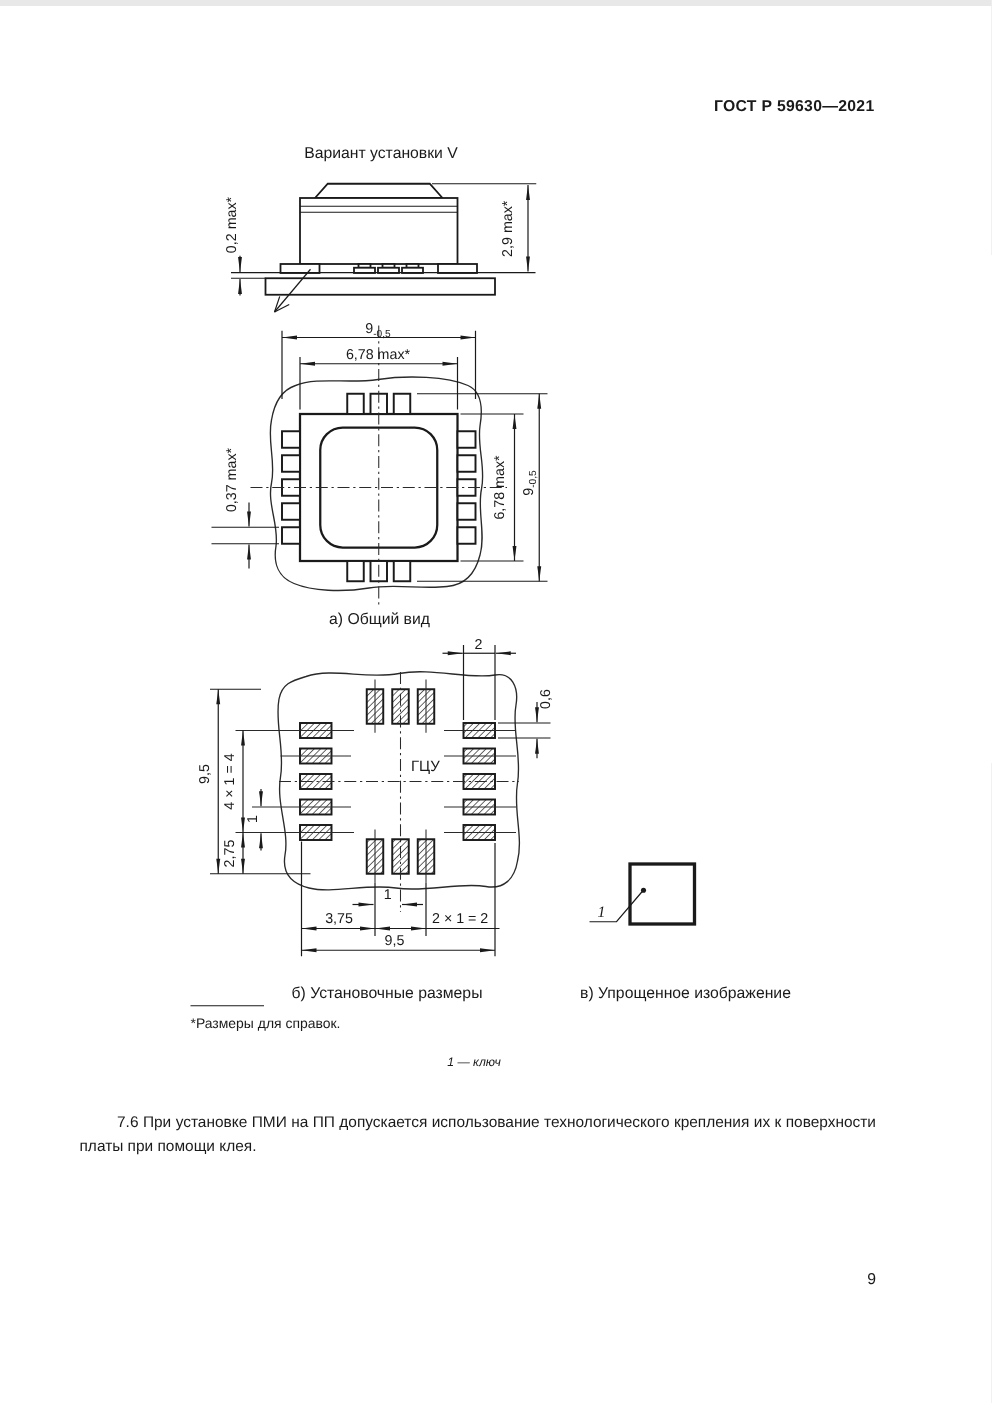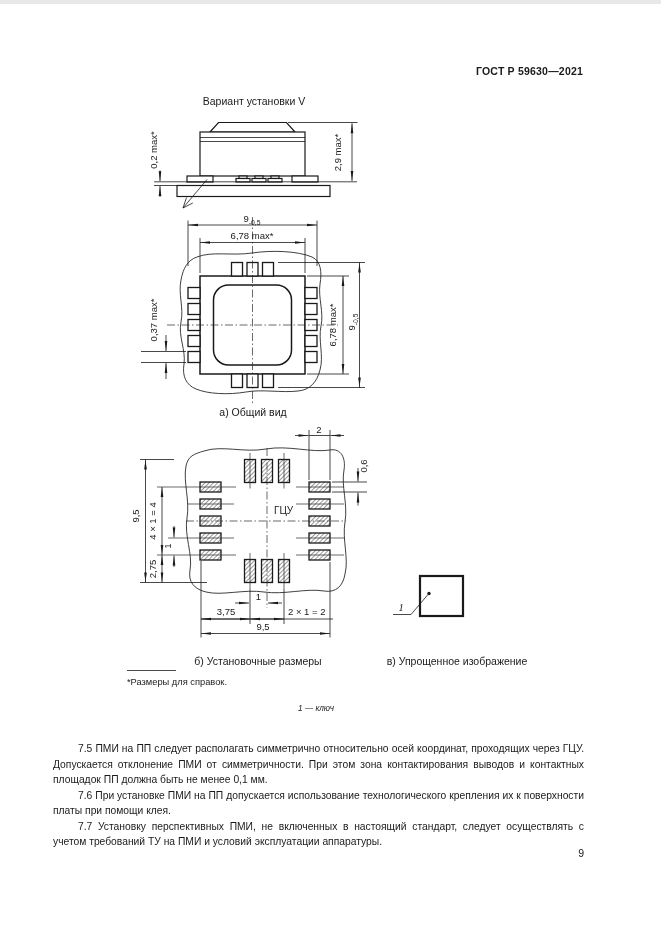--- a/index.html
+++ b/index.html
@@ -299,20 +299,18 @@
       <text x="457" y="661" text-anchor="middle" class="cap">в) Упрощенное изображение</text>
     </g>
 
     <line x1="127" y1="666.5" x2="176" y2="666.5" class="thin"></line>
     <text x="127" y="681" class="fnote">*Размеры для справок.</text>
     <text x="316" y="706.5" text-anchor="middle" class="legend">1 — ключ</text>
   </svg>
 
 
   <div class="bodytext">
-    <p>7.5 ПМИ на ПП следует располагать симметрично относительно осей координат, проходящих через ГЦУ. Допускается отклонение ПМИ от симметричности. При этом зона контактирования выводов и контактных площадок ПП должна быть не менее 0,1 мм.</p>
     <p>7.6 При установке ПМИ на ПП допускается использование технологического крепления их к поверхности платы при помощи клея.</p>
-    <p>7.7 Установку перспективных ПМИ, не включенных в настоящий стандарт, следует осуществлять с учетом требований ТУ на ПМИ и условий эксплуатации аппаратуры.</p>
   </div>
 
   <div class="pagenum">9</div>
 
 </div>
 
 </body></html>

